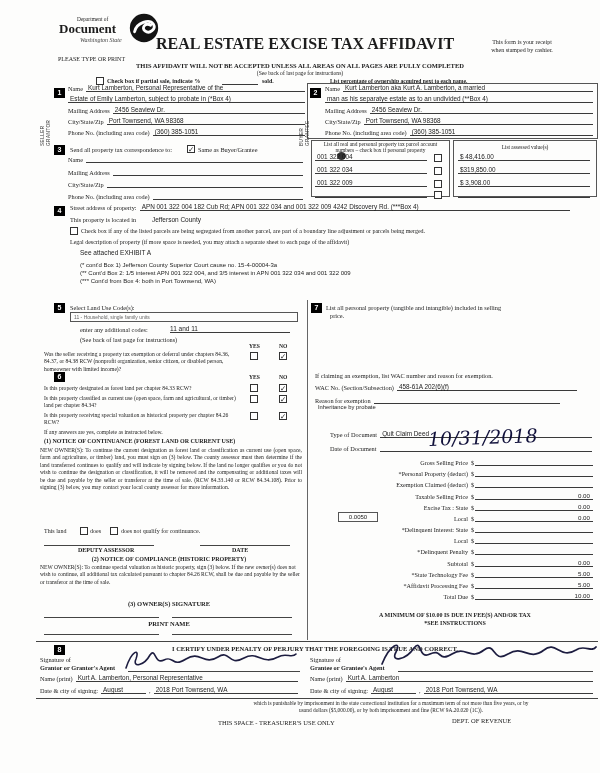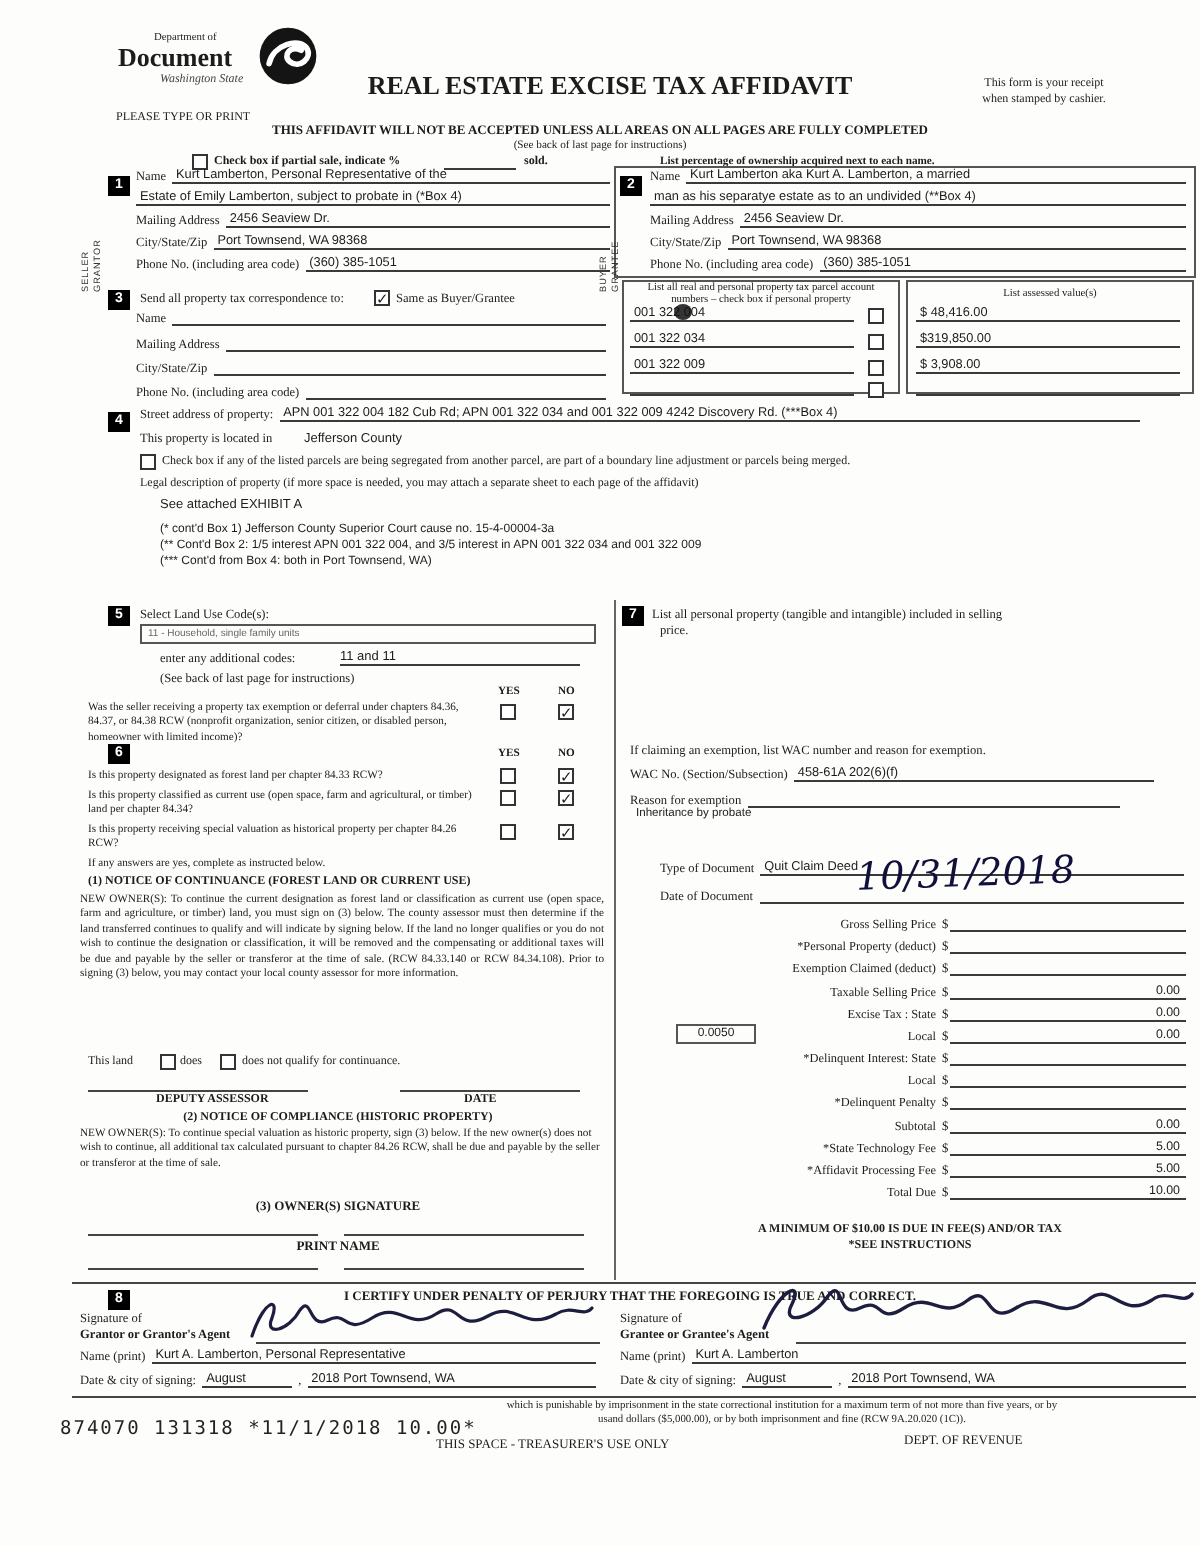--- a/index.html
+++ b/index.html
@@ -34,21 +34,21 @@
 <div id="page">
 
   <div class="abs t5" style="left:77px;top:16px">Department of</div>
   <div class="abs b" style="left:59px;top:21px;font-size:13px">Document</div>
   <div class="abs t6" style="left:80px;top:37px;font-style:italic;color:#444">Washington State</div>
   <svg class="abs" style="left:127px;top:11px" width="34" height="34" viewBox="0 0 36 36">
     <circle cx="18" cy="18" r="15" fill="#141414"></circle>
     <path d="M8 22 C10 12 24 8 28 14 C31 19 24 25 19 21 C15 18 19 12 25 15" fill="none" stroke="#fff" stroke-width="3" stroke-linecap="round"></path>
   </svg>
 
-  <div class="abs b c" style="left:150px;top:35px;width:310px;font-size:13px">REAL ESTATE EXCISE TAX AFFIDAVIT</div>
+  <div class="abs b c" style="left:150px;top:35px;width:310px;font-size:16px">REAL ESTATE EXCISE TAX AFFIDAVIT</div>
   <div class="abs c t6" style="left:466px;top:39px;width:112px">This form is your receipt</div>
   <div class="abs c t6" style="left:466px;top:47px;width:112px">when stamped by cashier.</div>
   <div class="abs t6" style="left:58px;top:56px">PLEASE TYPE OR PRINT</div>
   <div class="abs b c t65" style="left:60px;top:62px;width:480px">THIS AFFIDAVIT WILL NOT BE ACCEPTED UNLESS ALL AREAS ON ALL PAGES ARE FULLY COMPLETED</div>
   <div class="abs c t55" style="left:60px;top:70px;width:480px">(See back of last page for instructions)</div>
 
   <span class="abs cb" style="left:96px;top:77px"></span>
   <span class="abs b t6" style="left:107px;top:78px">Check box if partial sale, indicate %</span>
   <span class="abs ul" style="left:222px;top:78px;width:36px;height:7px"></span>
   <span class="abs b t6" style="left:262px;top:78px">sold.</span>
@@ -366,17 +366,16 @@
     <span class="lbl">Date &amp; city of signing:</span>
     <span class="fill" style="flex:0 0 45px">August</span>
     <span class="lbl">,</span>
     <span class="fill">2018 Port Townsend, WA</span>
   </div>
 
   <div class="abs hline" style="left:36px;top:698px;width:562px"></div>
 
   <div class="abs c t5" style="left:185px;top:700px;width:412px">which is punishable by imprisonment in the state correctional institution for a maximum term of not more than five years, or by</div>
   <div class="abs c t5" style="left:185px;top:707px;width:412px">usand dollars ($5,000.00), or by both imprisonment and fine (RCW 9A.20.020 (1C)).</div>
-  <div class="abs mono" style="left:30px;top:709px;font-size:9.5px;letter-spacing:1px;color:#222">874070 131318 *11/1/2018 10.00*</div>
   <div class="abs t65" style="left:218px;top:719px">THIS SPACE - TREASURER'S USE ONLY</div>
   <div class="abs t65" style="left:452px;top:717px">DEPT. OF REVENUE</div>
 
 </div>
 
 </body></html>

